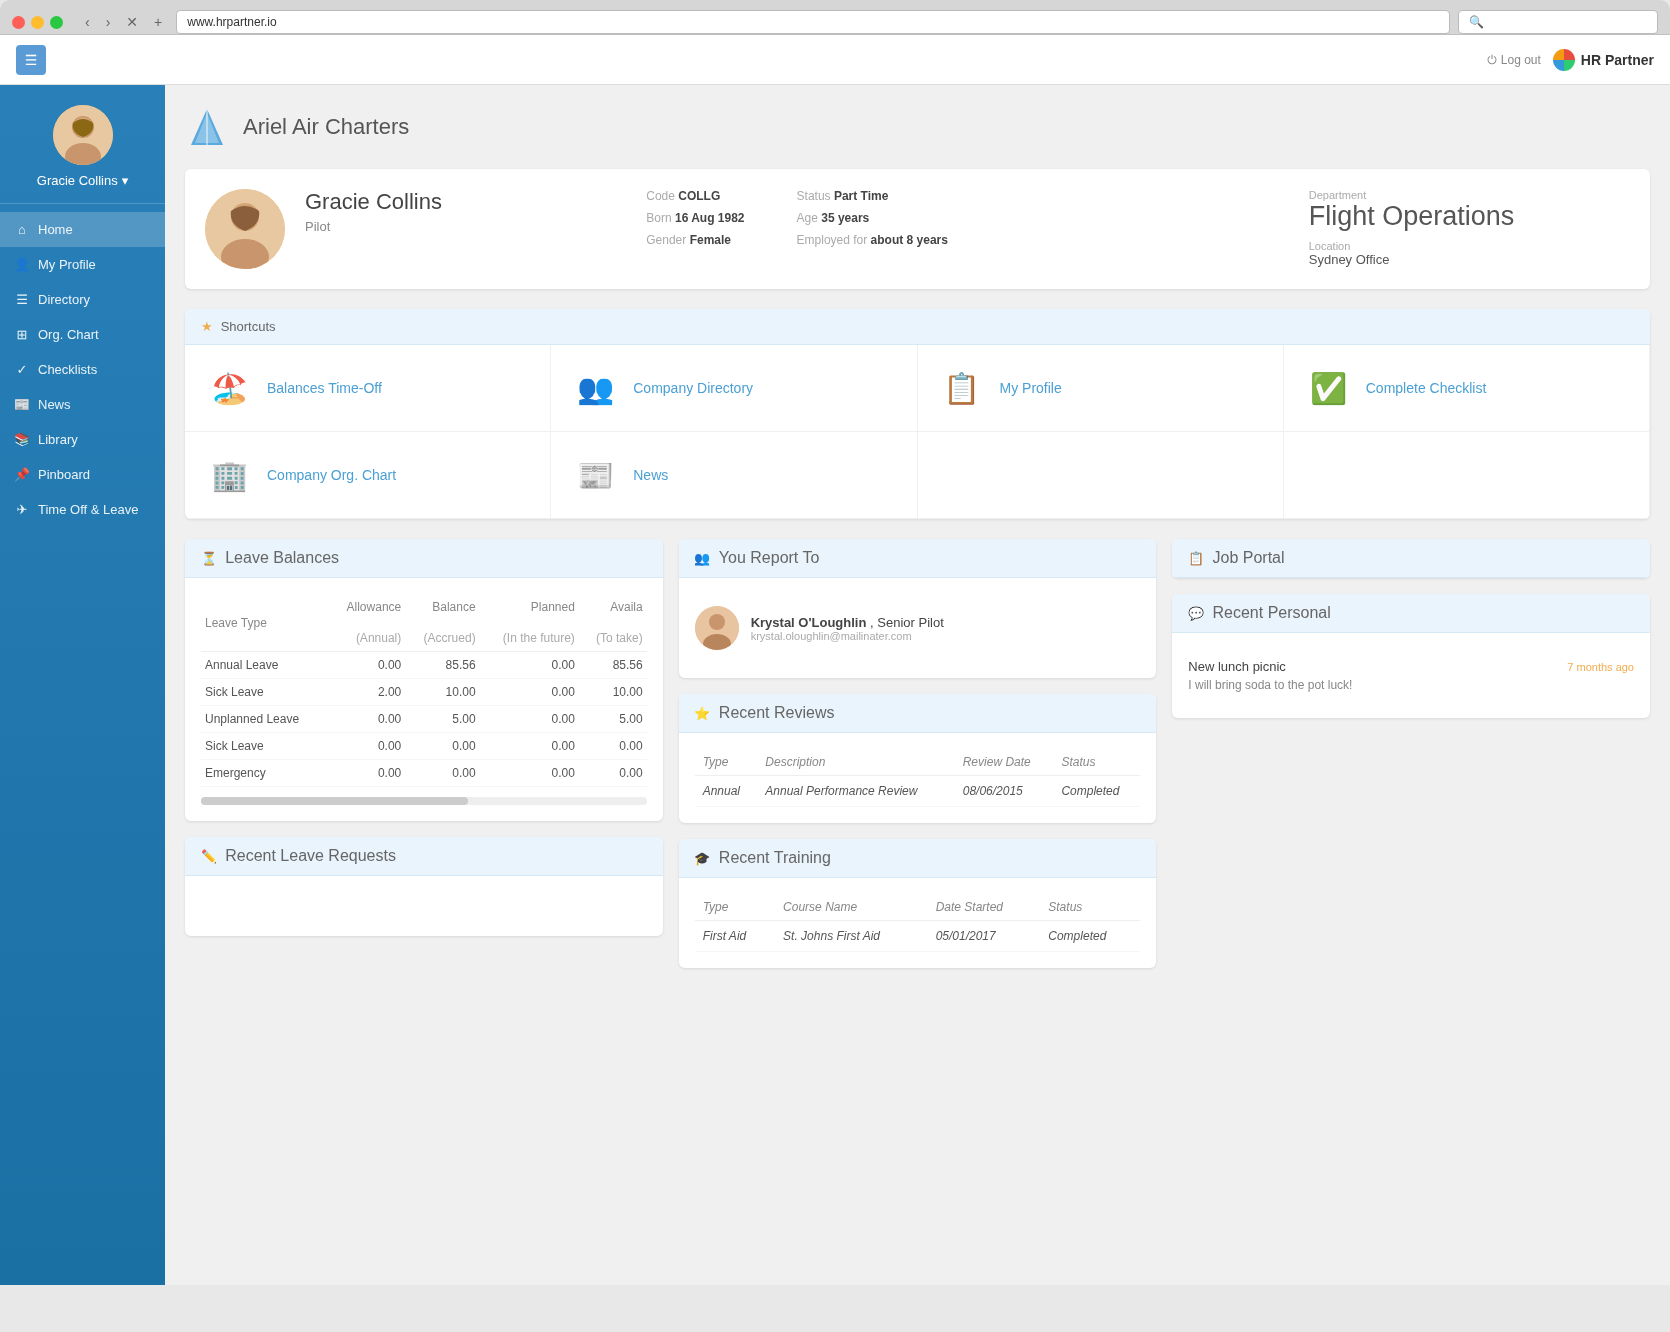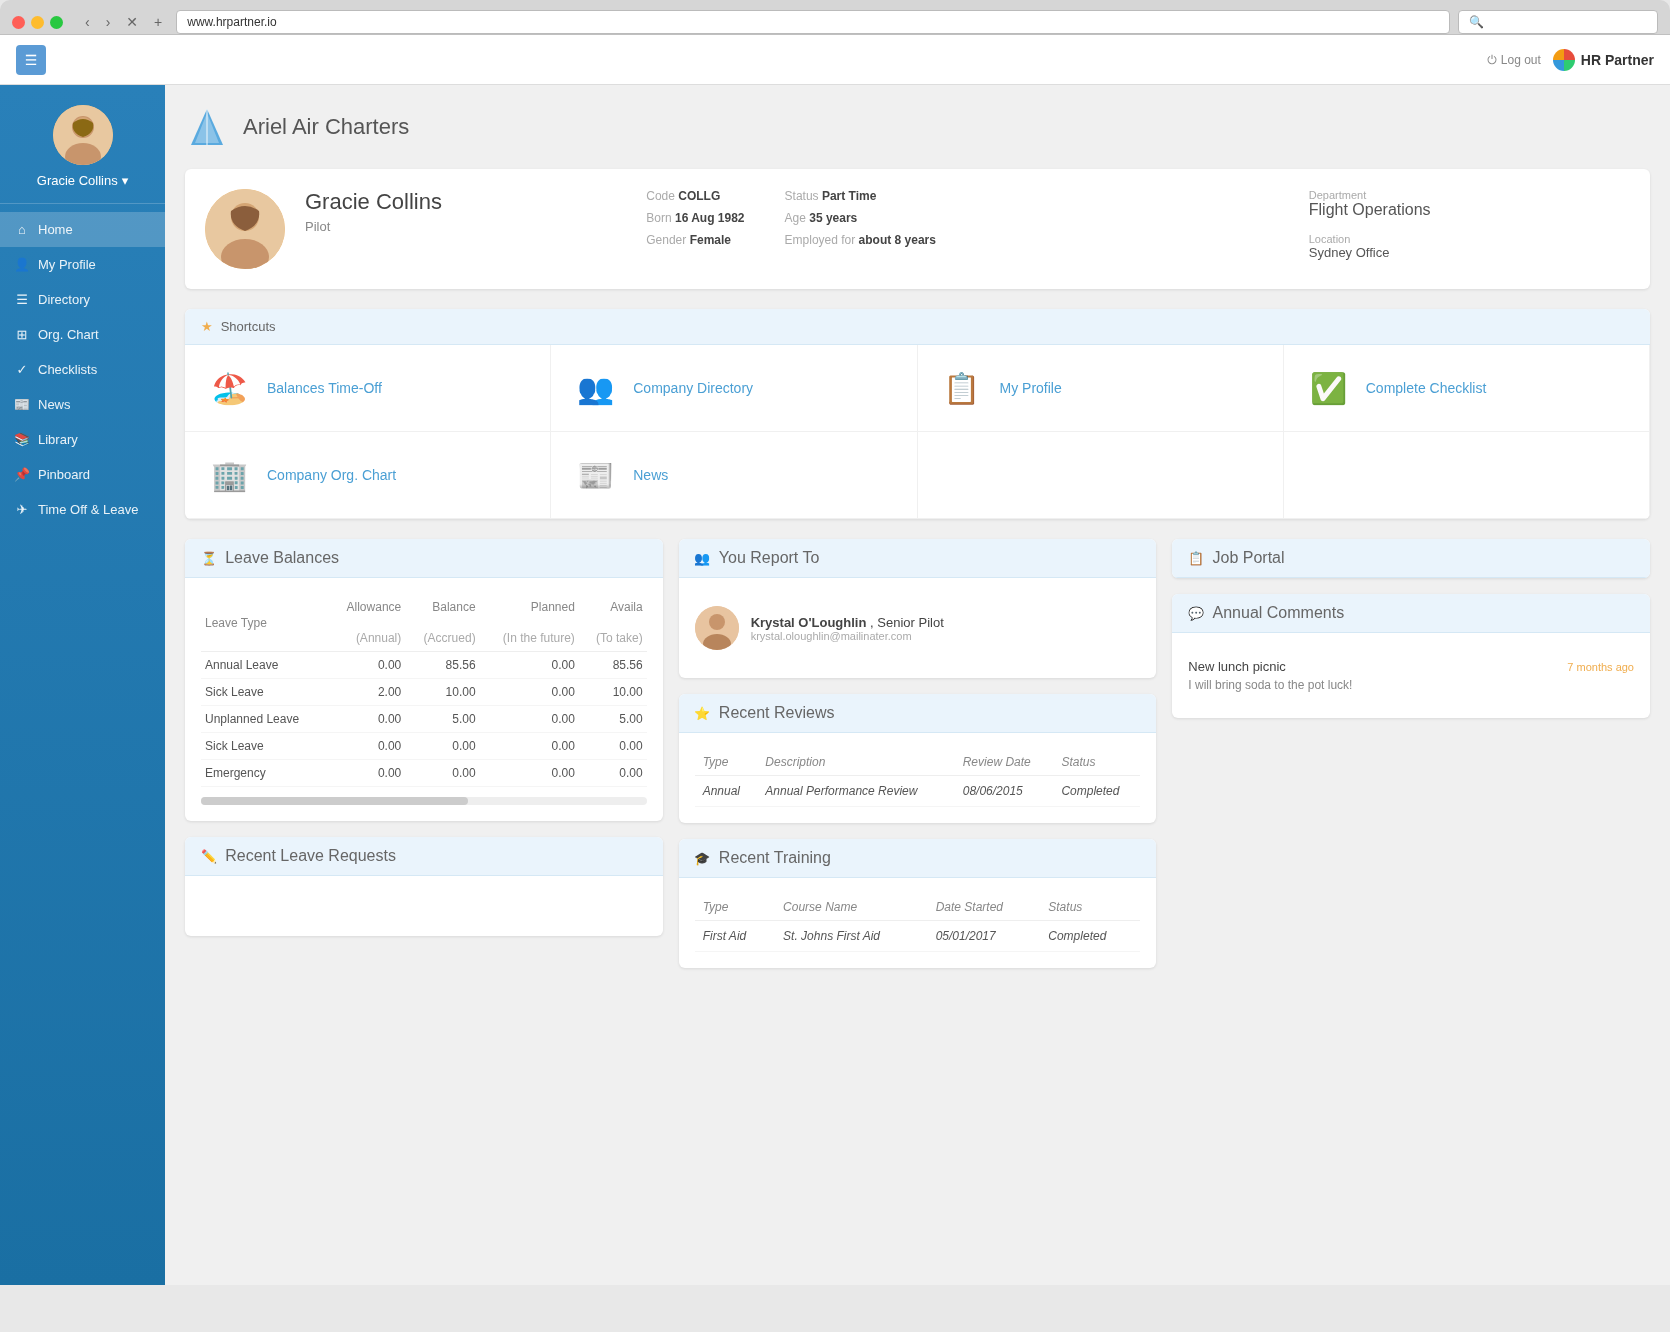--- a/index.html
+++ b/index.html
@@ -142,27 +142,27 @@
     .emp-avatar {
       width: 80px; height: 80px; border-radius: 50%;
       background: #f0c080;
       flex-shrink: 0;
       overflow: hidden;
       display: flex; align-items: center; justify-content: center;
     }
     .emp-info { flex: 1; }
     .emp-name { font-size: 22px; font-weight: 500; color: #444; margin-bottom: 4px; }
     .emp-title { color: #888; font-size: 13px; }
-    .emp-details { display: flex; gap: 40px; flex: 2; font-size: 12px; color: #888; }
+    .emp-details { display: flex; gap: 52px; flex: 2; font-size: 12px; color: #888; }
     .emp-detail-group { display: flex; flex-direction: column; gap: 8px; }
     .emp-detail-row span.label { color: #aaa; }
     .emp-detail-row span.val { color: #444; font-weight: 600; }
     .emp-dept { flex: 1; }
     .emp-dept .dept-label { font-size: 11px; color: #aaa; }
-    .emp-dept .dept-name { font-size: 16px; color: #555; font-weight: 300; margin-bottom: 14px; }
+    .emp-dept .dept-name { font-size: 27px; color: #555; font-weight: 300; margin-bottom: 8px; }
     .emp-dept .loc-label { font-size: 11px; color: #aaa; }
     .emp-dept .loc-name { font-size: 13px; color: #555; }
 
     
     .shortcuts-section {
       background: white;
       border-radius: 6px;
       margin-bottom: 20px;
       box-shadow: 0 1px 3px rgba(0,0,0,0.1);
       overflow: hidden;
@@ -620,21 +620,21 @@
           <div class="card">
             <div class="card-header">
               <span>📋</span>
               <span class="card-title">Job Portal</span>
             </div>
           </div>
 
           <div class="card">
             <div class="card-header">
               <span>💬</span>
-              <span class="card-title">Annual Comments</span>
+              <span class="card-title">Recent Personal</span>
             </div>
             <div class="card-body">
               <div class="comment-item">
                 <div class="comment-header">
                   <span class="comment-title">New lunch picnic</span>
                   <span class="comment-time">7 months ago</span>
                 </div>
                 <div class="comment-text">I will bring soda to the pot luck!</div>
               </div>
             </div>

